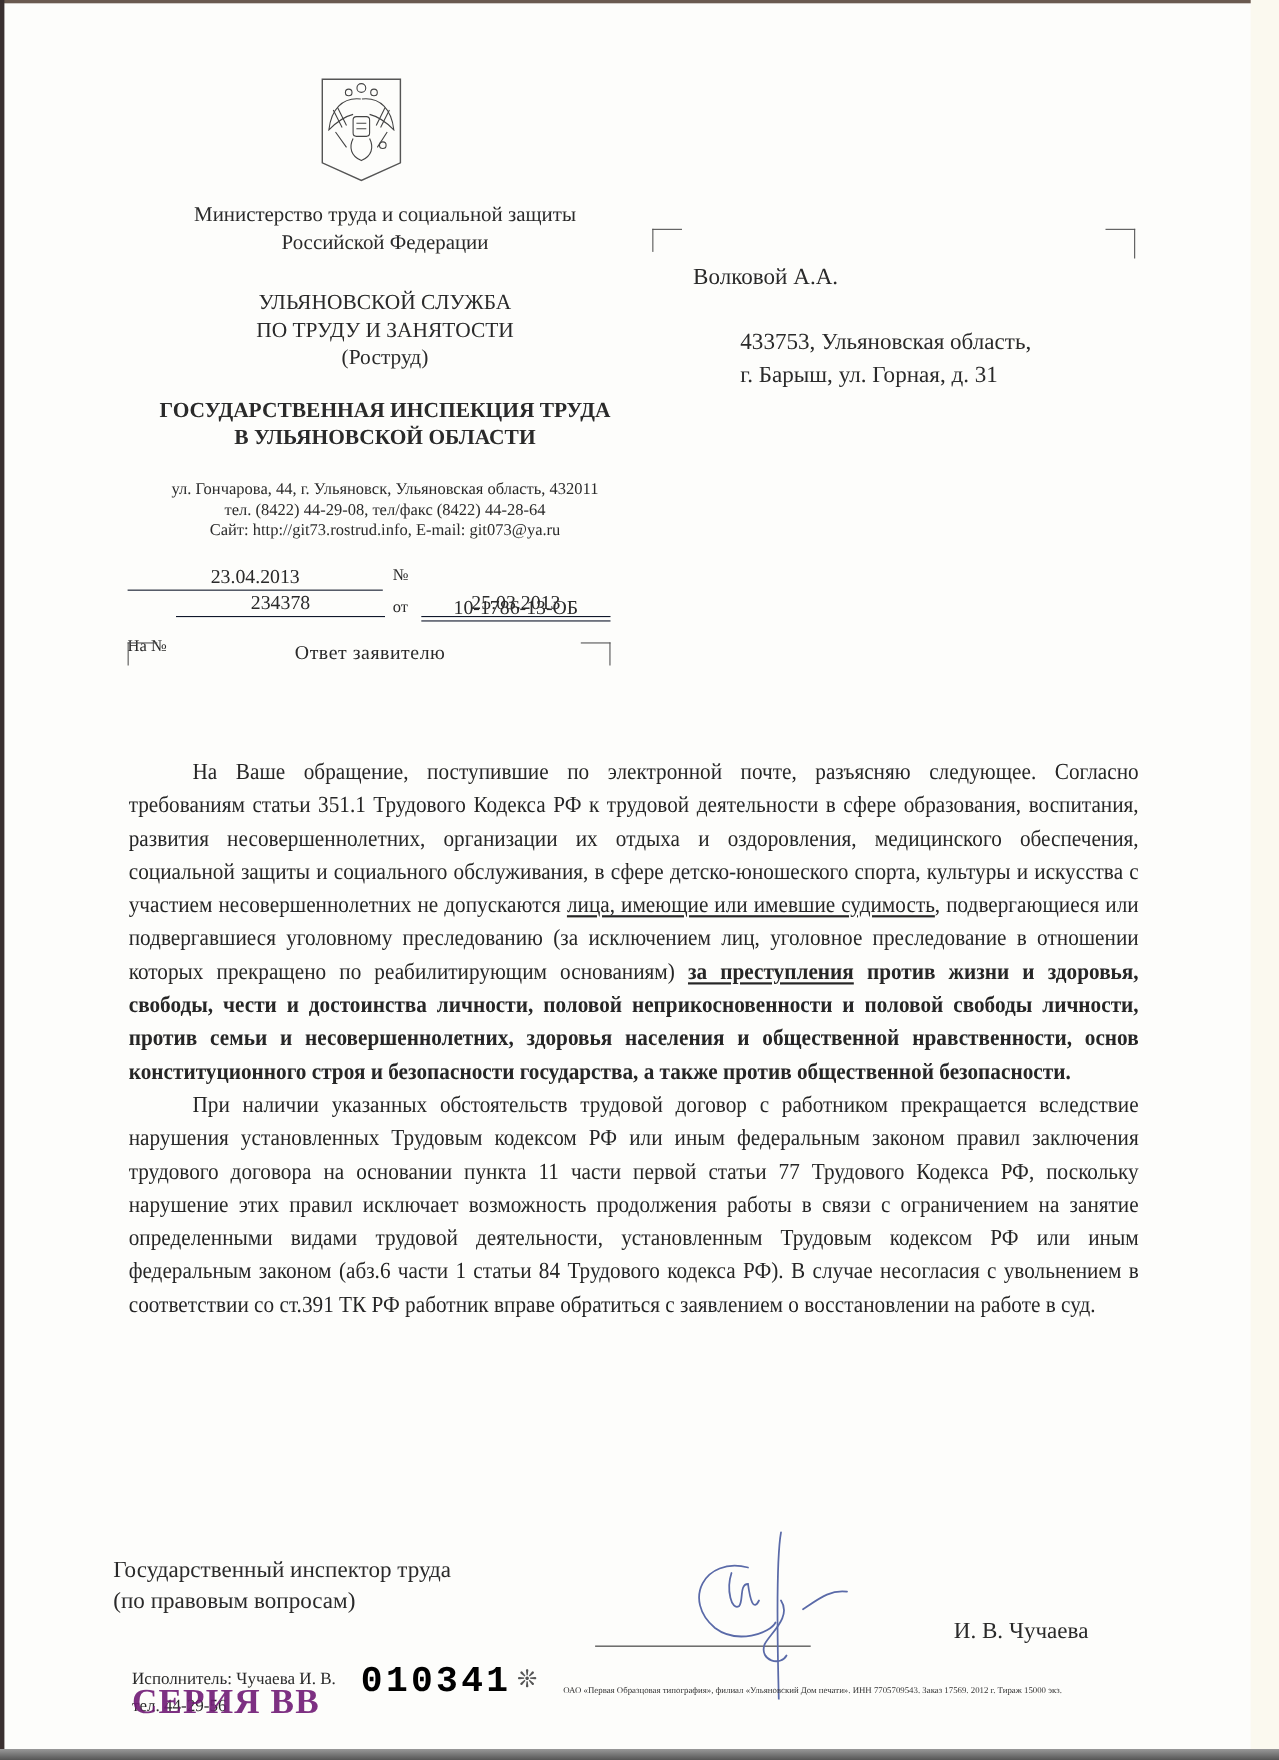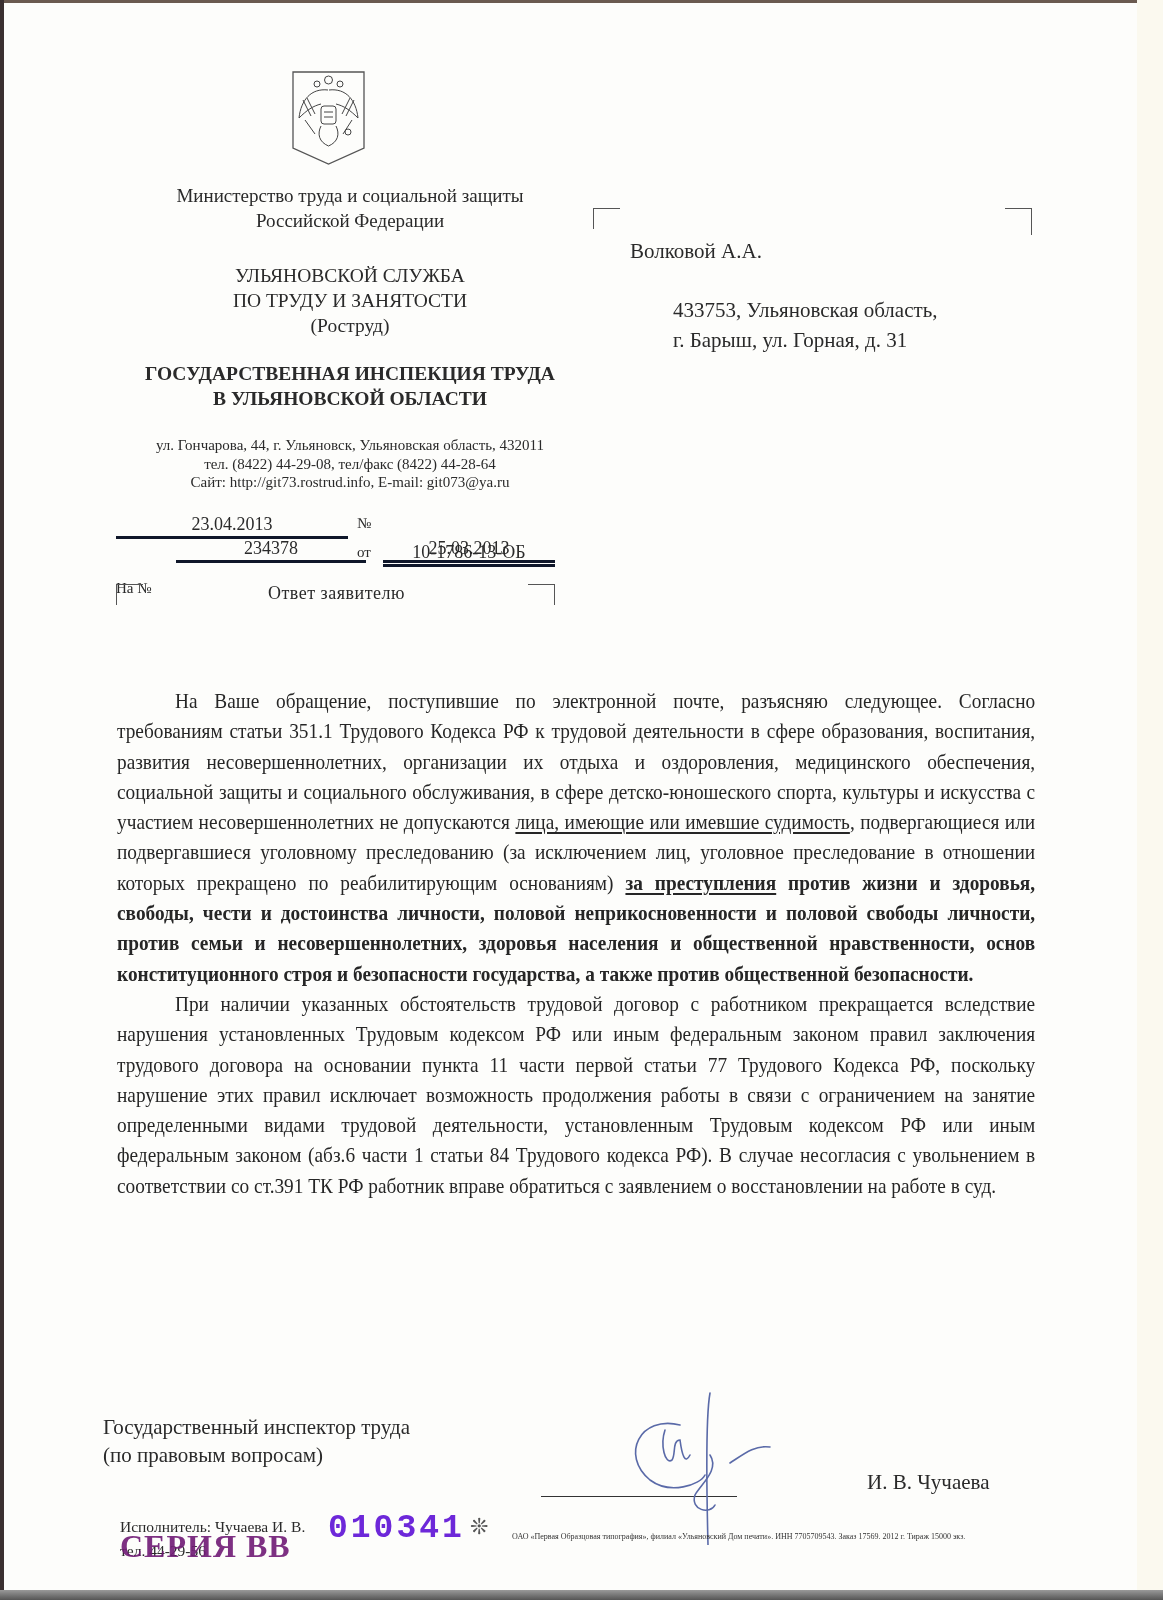--- a/index.html
+++ b/index.html
@@ -17,21 +17,21 @@
   .abs { position:absolute; }
   .center { text-align:center; }
 
   #emblem { left:291px; top:70px; width:75px; height:96px; }
 
   .hdr-ministry { left:110px; top:183px; width:480px; font-size:19px; line-height:25px; }
   .hdr-service { left:110px; top:263px; width:480px; font-size:19.5px; line-height:25px; }
   .hdr-inspect { left:110px; top:361px; width:480px; font-size:19.5px; line-height:25px; font-weight:bold; }
   .hdr-contacts { left:110px; top:436px; width:480px; font-size:15px; line-height:18.5px; }
 
-  .field-line { border-bottom:3px solid #0f172a; }
+  .field-line { border-bottom:1px solid #0f172a; }
   .reg-row { font-size:18px; }
   .lbl-small { font-size:15px; }
 
   .corner { position:absolute; width:26px; height:20px; }
   .corner.tl { border-top:1.5px solid #555; border-left:1.5px solid #555; }
   .corner.tr { border-top:1.5px solid #555; border-right:1.5px solid #555; }
 
   .addressee { left:630px; top:236px; font-size:21px; line-height:30px; }
   .addr-lines { left:630px; top:295px; font-size:21px; line-height:30px;margin-left:43px; }
 
@@ -49,21 +49,21 @@
   .b { font-weight:bold; }
 
   .sig-title { left:103px; top:1413px; font-size:21px; line-height:28px; }
   .sig-line { left:541px; top:1496px; width:196px; border-bottom:1.3px solid #333; }
   .sig-name { left:867px; top:1470px; font-size:21px; }
   #signature { left:610px; top:1385px; width:180px; height:160px; }
 
   .executor { left:120px; top:1518px; font-size:15.5px;text-align:center; }
   .executor-tel { left:120px; top:1542px; font-size:15.5px; }
   .series { left:120px; top:1528px; font-size:32px; font-weight:bold; color:#701a75; letter-spacing:1px; opacity:0.9; }
-  .serial { left:328px; top:1510px; font-size:33px; font-weight:bold; color:#6d28d9; letter-spacing:3px; font-family:"Liberation Mono","DejaVu Sans Mono",monospace; }
+  .serial { left:328px; top:1510px; font-size:33px; font-weight:bold; color:#000000; letter-spacing:3px; font-family:"Liberation Mono","DejaVu Sans Mono",monospace; }
   .asterisk { left:470px; top:1514px; font-size:22px; color:#555; }
   .printer { left:512px; top:1532px; font-size:8px; color:#333; white-space:nowrap; }
 </style>
 </head>
 <body>
 
 <div class="edge-top"></div>
 <div class="edge-left"></div>
 <div class="edge-right"></div>
 <div class="edge-bottom"></div>
@@ -105,21 +105,21 @@
 </div>
 
 <div class="abs field-line reg-row center" style="left:116px; top:514px; width:232px; height:22px;">
   <span>23.04.2013</span>
 </div>
 <div class="abs lbl-small" style="left:357px; top:515px;">№</div>
 <div class="abs field-line reg-row center" style="left:383px; top:542px; width:172px; height:22px;">
   <span>10-1786-13-ОБ</span>
 </div>
 <div class="abs lbl-small" style="left:116px; top:544px;margin-top:36px;">На №</div>
-<div class="abs field-line reg-row center" style="left:176px; top:538px; width:190px; height:22px;">
+<div class="abs field-line reg-row center" style="left:160px; top:538px; width:190px; height:22px;">
   <span>234378</span>
 </div>
 <div class="abs lbl-small" style="left:357px; top:544px;">от</div>
 <div class="abs field-line reg-row center" style="left:383px; top:538px; width:172px; height:22px;">
   <span>25.03.2013</span>
 </div>
 
 <div class="corner tl" style="left:116px; top:584px;"></div>
 <div class="corner tr" style="left:528px; top:584px;"></div>
 <div class="abs subject">Ответ  заявителю</div>

